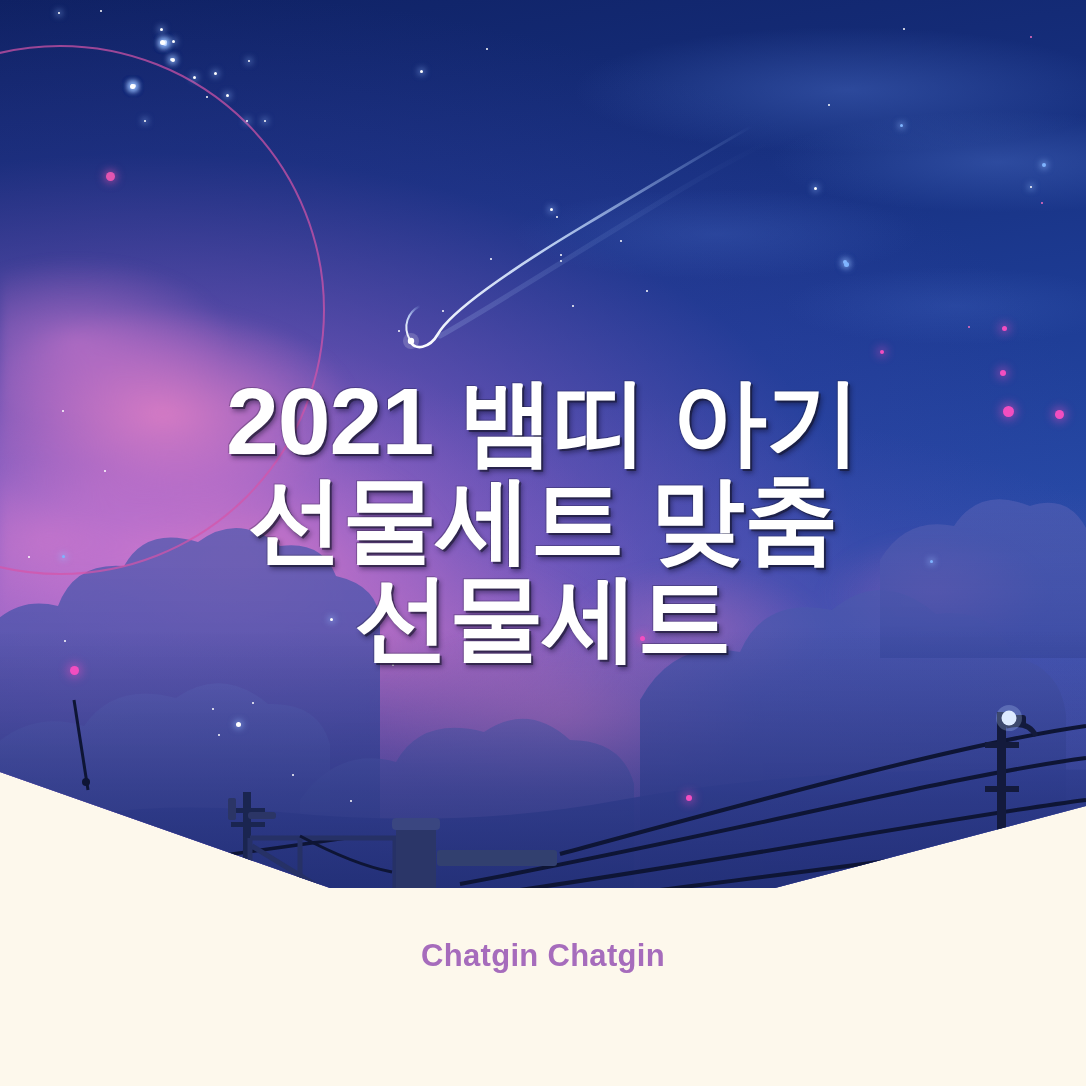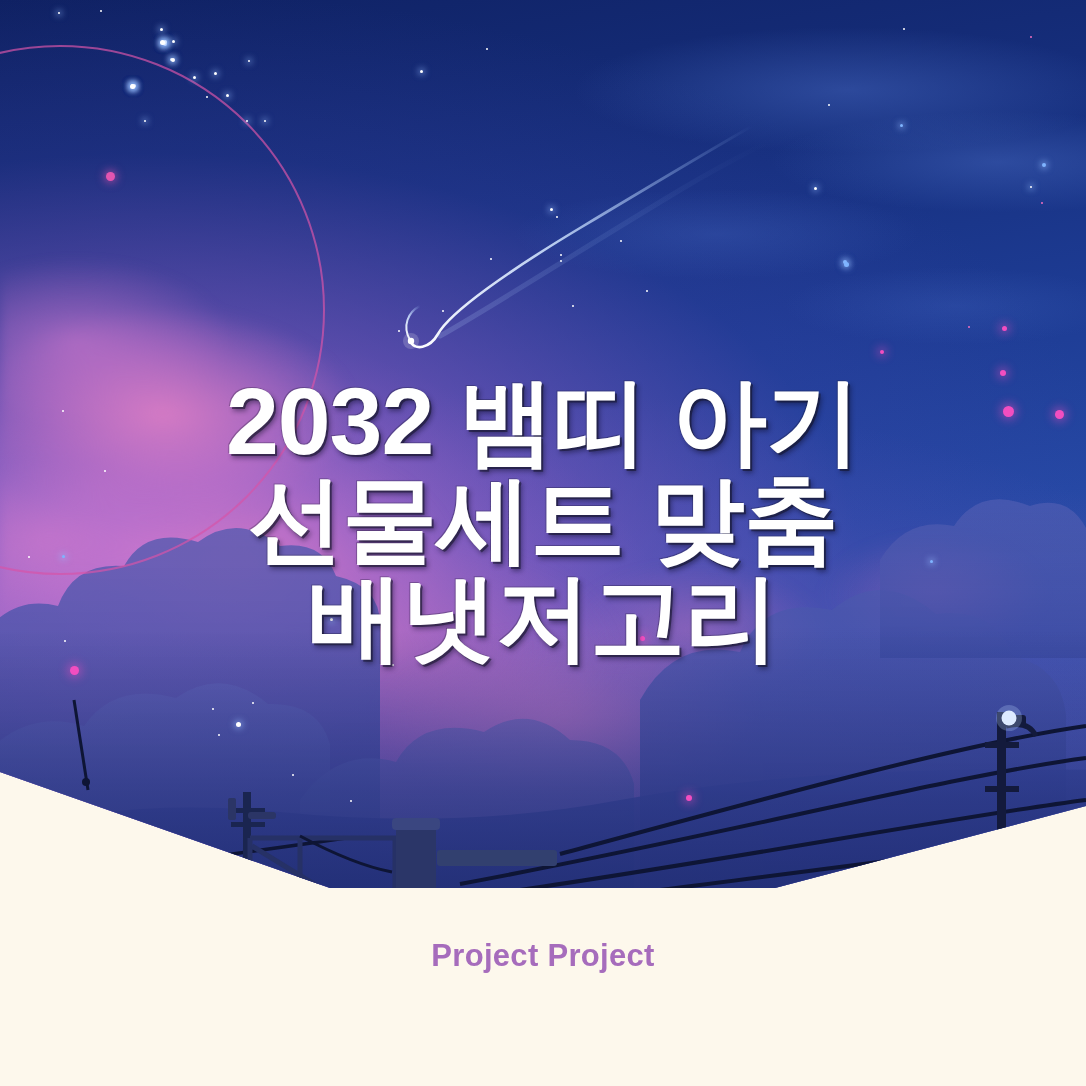--- a/index.html
+++ b/index.html
@@ -373,22 +373,22 @@
       </g>
       <path d="M 300 836 C 330 852 360 866 392 872" stroke="#0E1535" stroke-width="3" fill="none"></path>
 
       <path d="M 74 700 L 88 790" stroke="#0E1535" stroke-width="3" fill="none"></path>
       <circle cx="86" cy="782" r="4" fill="#0E1535"></circle>
     </svg>
 
   </div>
 
   <div id="title-block">
-    <span class="title-line">2032 뱀띠 아기</span>
+    <span class="title-line">2021 뱀띠 아기</span>
     <span class="title-line">선물세트 맞춤</span>
-    <span class="title-line">배냇저고리</span>
+    <span class="title-line">선물세트</span>
   </div>
 
   <div id="footer-block">
-    <span id="footer-text">Project Project</span>
+    <span id="footer-text">Chatgin Chatgin</span>
   </div>
 
 </div>
 
 </body></html>

